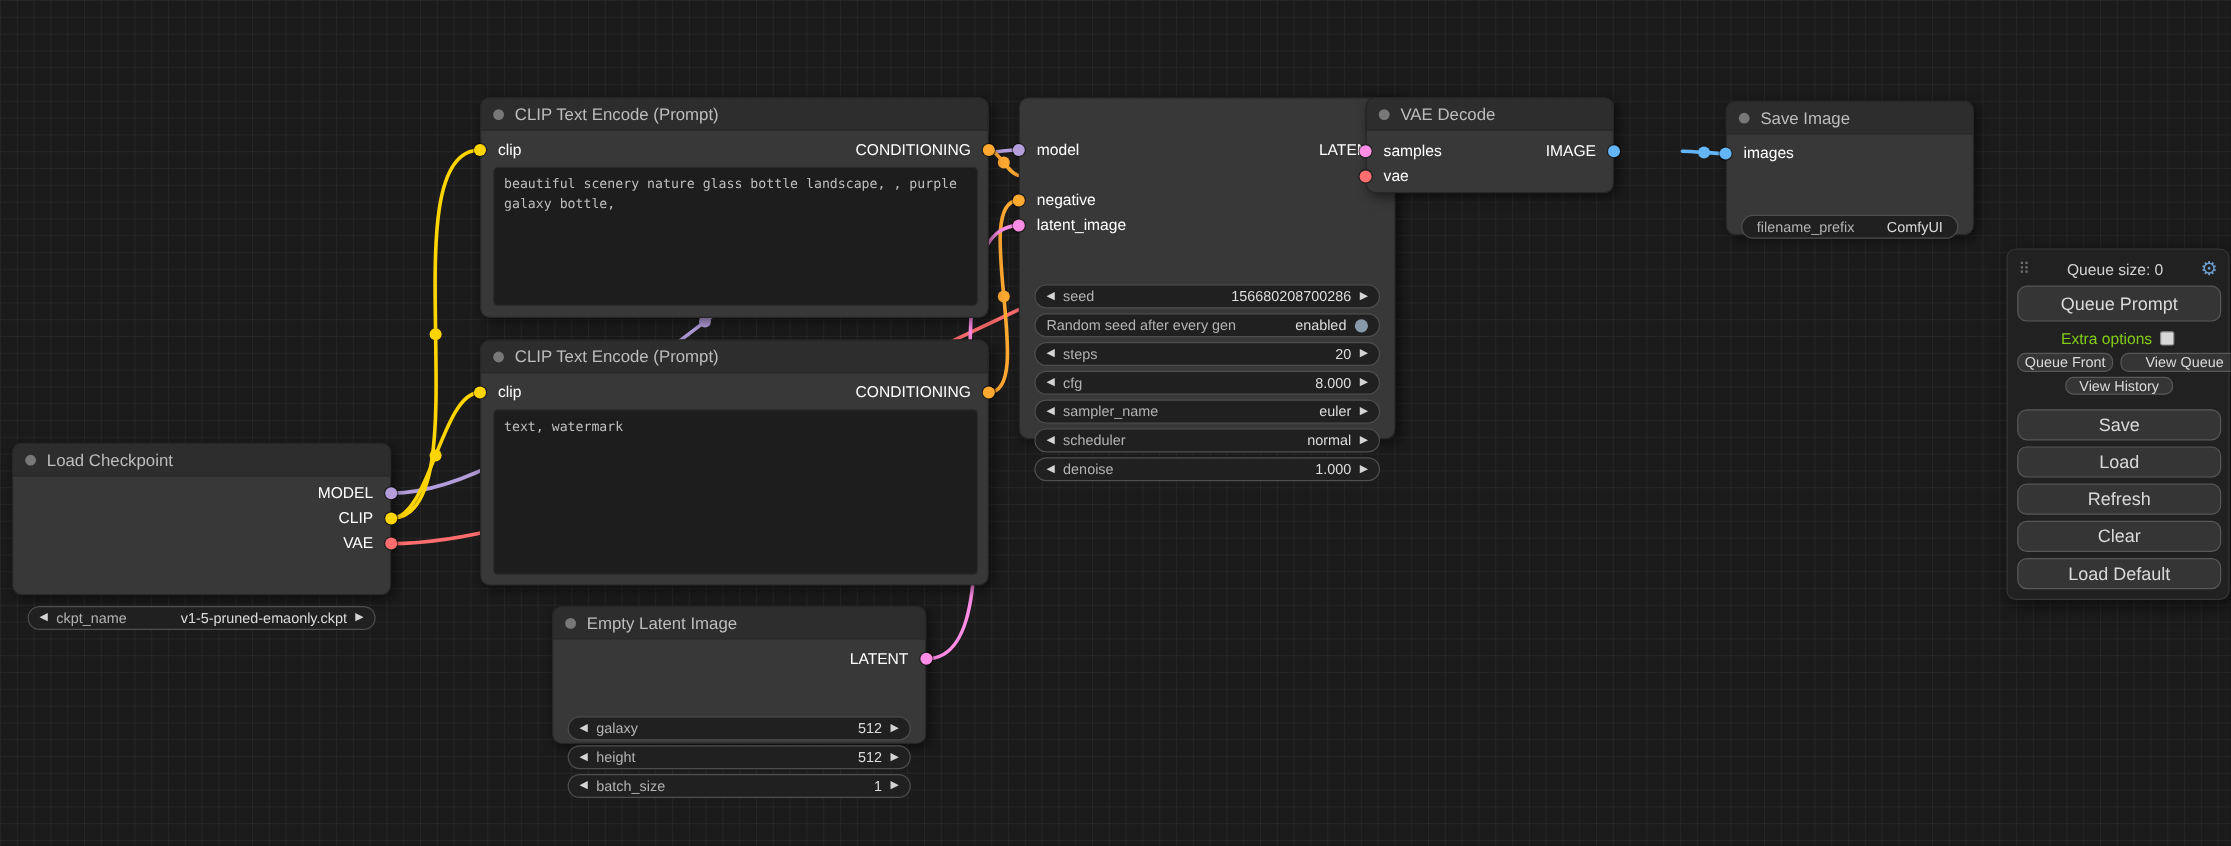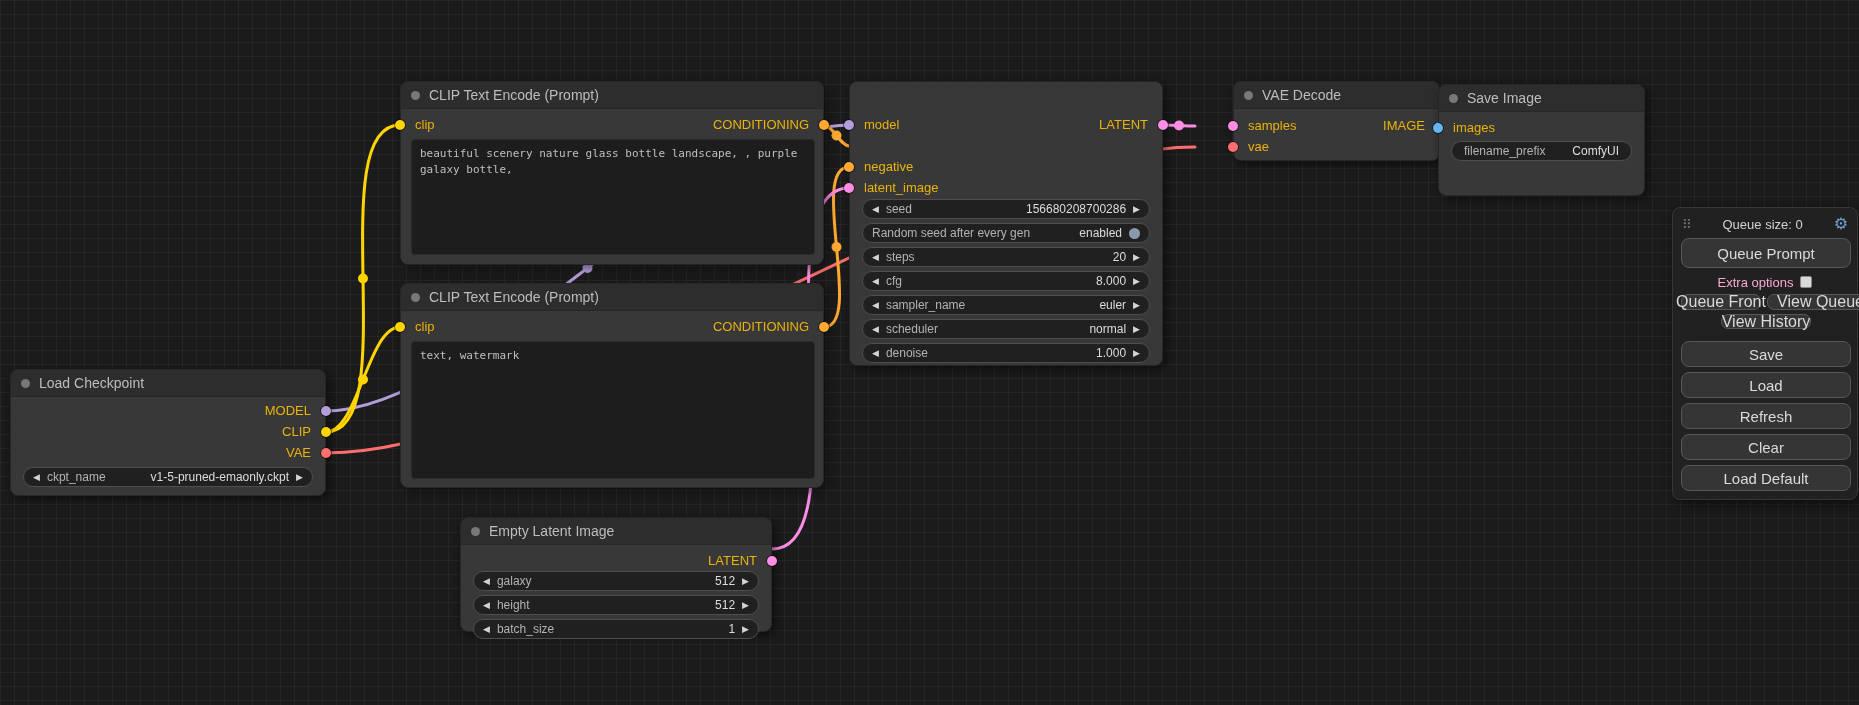--- a/index.html
+++ b/index.html
@@ -27,29 +27,29 @@
   .title-dot { width:9px; height:9px; border-radius:50%; background:#787878; flex:none; }
   .node-title { font-size:14px; color:#bdbdbd; white-space:nowrap; }
 
   .slot { position:absolute; left:0; right:0; height:20px; }
   .pdot {
     position:absolute; width:10px; height:10px; border-radius:50%; top:5px;
     box-shadow:0 0 0 1px rgba(0,0,0,0.45);
   }
   .pdot.in  { left:-6px; }
   .pdot.out { right:-6px; }
-  .slot-label { position:absolute; top:0; line-height:20px; font-size:13px; color:#eab308; white-space:nowrap; }
+  .slot-label { position:absolute; top:0; line-height:20px; font-size:13px; color:#ffffff; white-space:nowrap; }
   .slot-label.in  { left:14px; }
   .slot-label.out { right:14px; }
 
   .widget {
     position:absolute; height:20px; background:#202020;
     border:1px solid #4e4e4e; border-radius:10px;
     display:flex; align-items:center; font-size:12px;
-    padding:0 9px; gap:7px;
+    padding:0 9px; gap:7px;margin-top:38px;
   }
   .warrow { font-family:"DejaVu Sans", sans-serif; font-size:9px; color:#d4d4d4; flex:none; line-height:1; }
   .wlabel { color:#b3b3b3; white-space:nowrap; }
   .wvalue { margin-left:auto; color:#dcdcdc; white-space:nowrap; }
   .wtoggle-dot { width:11px; height:11px; border-radius:50%; flex:none; }
 
   textarea.prompt {
     position:absolute; background:#1d1d1d; border:1px solid #2a2a2a; border-radius:4px;
     color:#bfbfbf; font-family:"DejaVu Sans Mono", monospace; font-size:11px;
     padding:6px 8px; resize:none; outline:none; line-height:1.45; overflow:hidden;
@@ -65,25 +65,25 @@
   }
   .drag-handle { font-family:"DejaVu Sans", sans-serif; color:#6f6f6f; font-size:13px; cursor:grab; }
   .queue-size { color:#d2d2d2; font-size:13px; }
   .gear { font-family:"DejaVu Sans", sans-serif; color:#6d9ece; font-size:16px; line-height:1; cursor:pointer; }
   .menu-btn {
     position:absolute; background:#353535; border:1px solid #585858; border-radius:8px;
     color:#dadada; display:flex; align-items:center; justify-content:center;
     font-family:inherit; cursor:pointer; white-space:nowrap;
   }
   .menu-btn.big { font-size:15px; }
-  .menu-btn.small { font-size:16px; border-radius:7px; }
+  .menu-btn.small { font-size:12px; border-radius:7px; }
   .extra-row {
     position:absolute; left:0; right:0; top:66px; height:16px;
     display:flex; align-items:center; justify-content:center; gap:7px;
-    color:#f9a8d4; font-size:13px;
+    color:#84cc16; font-size:13px;
   }
   .checkbox { width:12px; height:12px; background:#d9d9d9; border:1px solid #8a8a8a; border-radius:2px; }
 </style>
 </head>
 <body>
 
 <div id="canvas">
   <svg id="links" xmlns="http://www.w3.org/2000/svg">
       <path d="M 326 411 C 475.02285898478794 411, 699.977141015212 125, 849 125" stroke="#B39DDB" stroke-width="3" fill="none" stroke-linecap="round"></path>
       <circle cx="587.5" cy="268" r="5" fill="#B39DDB"></circle>
@@ -151,21 +151,21 @@
     </div>
     <div class="slot" style="top:33px">
       <span class="pdot in" style="background: rgb(255, 213, 0);"></span>
       <span class="slot-label in">clip</span>
       <span class="slot-label out">CONDITIONING</span>
       <span class="pdot out" style="background: rgb(255, 169, 49);"></span>
     </div>
     <textarea class="prompt" style="left: 10px; top: 57px; width: 404px; height: 138px;">text, watermark</textarea>
   </div>
 
-  <div class="node" style="left:460px;top:517px;width:312px;height:115px">
+  <div class="node" style="left:460px;top:505px;width:312px;height:115px">
     <div class="node-header">
       <span class="title-dot"></span>
       <span class="node-title">Empty Latent Image</span>
     </div>
     <div class="slot" style="top:33px">
       <span class="slot-label out">LATENT</span>
       <span class="pdot out" style="background: rgb(255, 140, 229);"></span>
     </div>
     <div class="widget" style="left:12px;right:12px;top:53px">
       <span class="warrow">◀</span>
@@ -238,21 +238,21 @@
       <span class="warrow">▶</span>
     </div>
     <div class="widget" style="left:12px;right:12px;top:261px">
       <span class="warrow">◀</span>
       <span class="wlabel">denoise</span>
       <span class="wvalue">1.000</span>
       <span class="warrow">▶</span>
     </div>
   </div>
 
-  <div class="node" style="left:1233px;top:81px;width:207px;height:80px">
+  <div class="node" style="left:1138px;top:81px;width:207px;height:80px">
     <div class="node-header">
       <span class="title-dot"></span>
       <span class="node-title">VAE Decode</span>
     </div>
     <div class="slot" style="top:34px">
       <span class="pdot in" style="background: rgb(255, 140, 229);"></span>
       <span class="slot-label in">samples</span>
       <span class="slot-label out">IMAGE</span>
       <span class="pdot out" style="background: rgb(100, 181, 246);"></span>
     </div>

